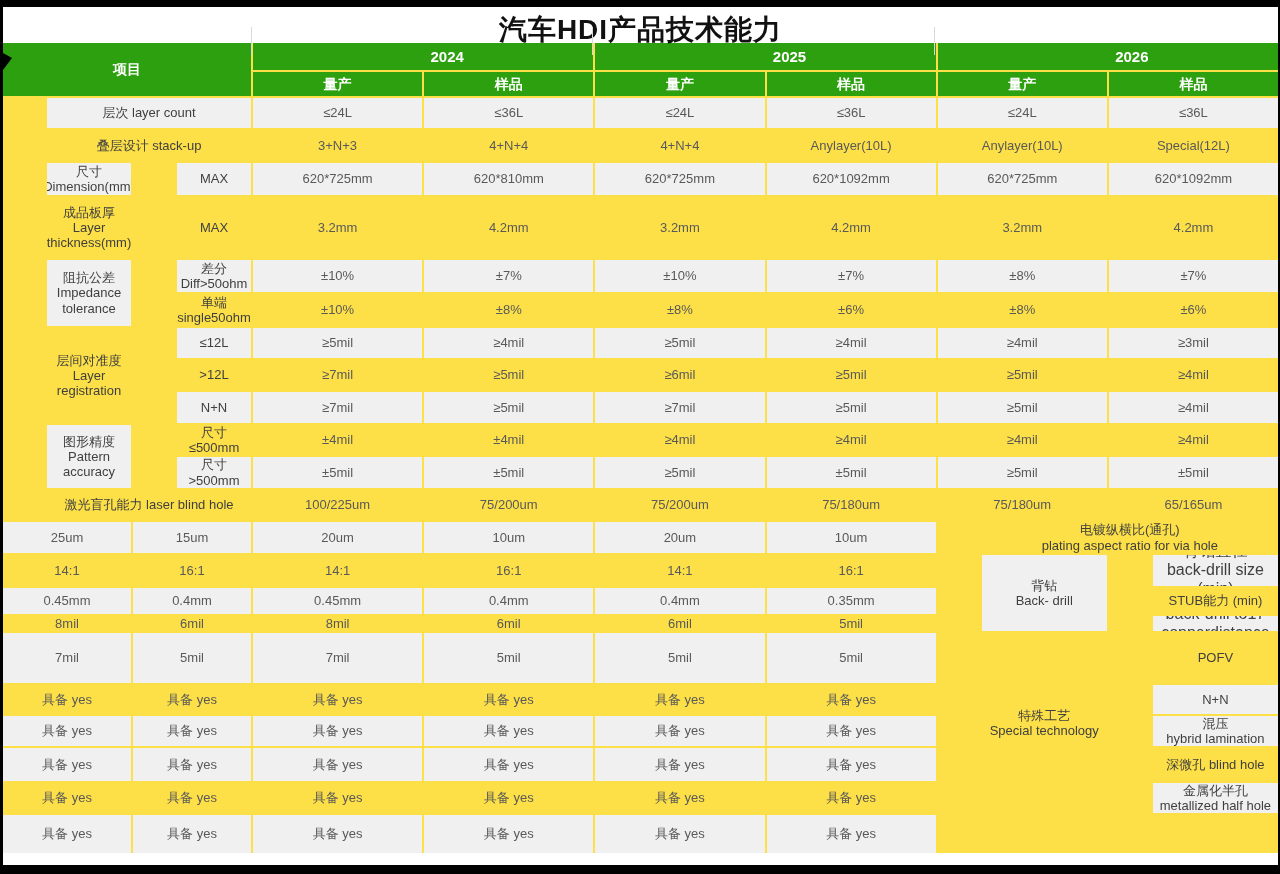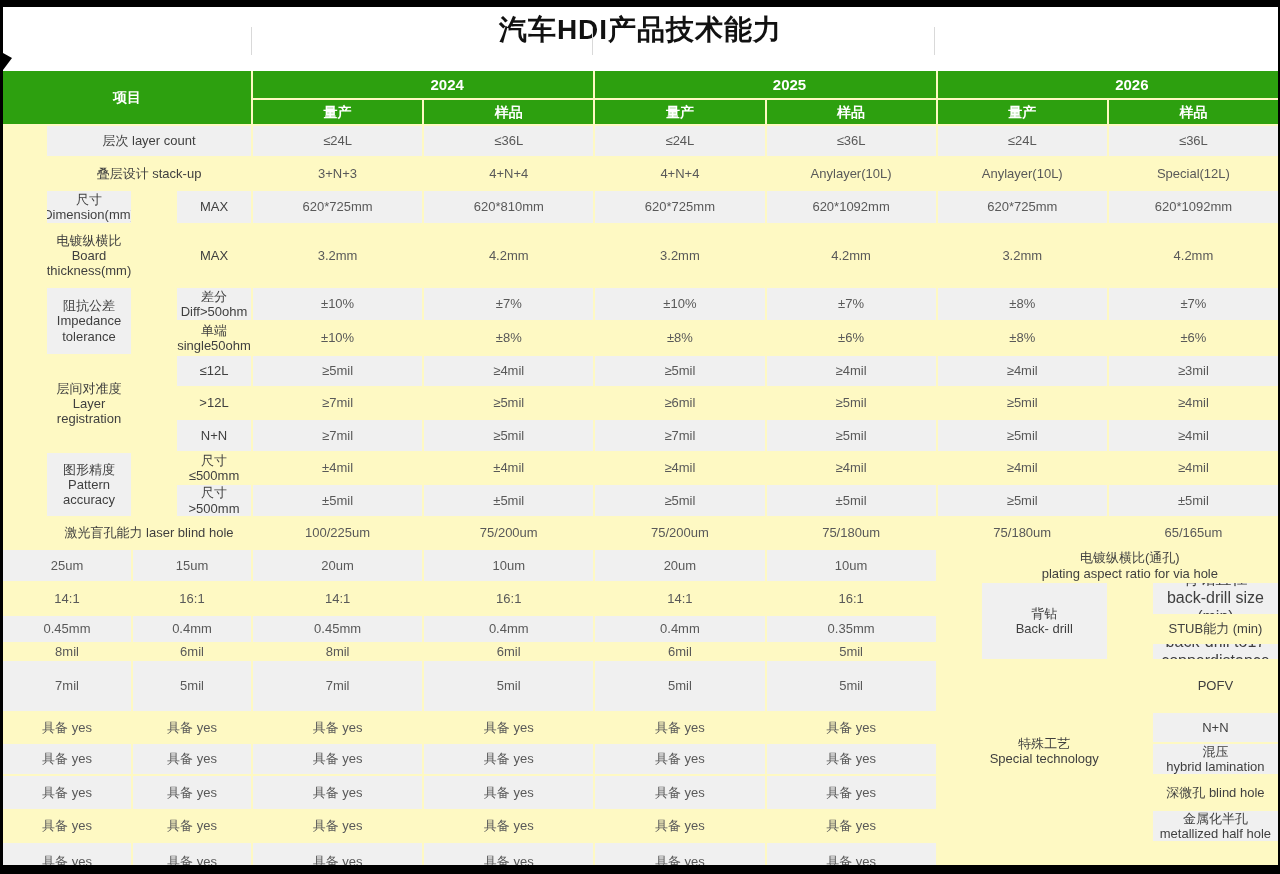--- a/index.html
+++ b/index.html
@@ -1,25 +1,25 @@
 <!DOCTYPE html>
 <html><head>
 <meta charset="utf-8">
 <style>
   html,body{margin:0;padding:0;background:#000;}
   .page{position:relative;width:1280px;height:874px;box-sizing:border-box;background:#fff;
         border-top:7px solid #000;border-bottom:9px solid #000;border-left:3px solid #000;border-right:2px solid #000;
         font-family:"Liberation Sans","DejaVu Sans",sans-serif;overflow:hidden;}
-  .titlebar{position:relative;height:64px;}
+  .titlebar{position:relative;height:36px;}
   .title{text-align:center;line-height:46px;font-size:28px;font-weight:bold;color:#111;letter-spacing:1px;}
   .tdiv{position:absolute;top:20px;width:1px;height:28px;background:#d9d9d9;}
   .tdiv.d1{left:248px}.tdiv.d2{left:589px}.tdiv.d3{left:931px}
   .notch{position:absolute;left:0;top:46px;width:9px;height:17px;background:#000;
          clip-path:polygon(0 0,100% 30%,0 100%);z-index:3;}
-  .grid{display:grid;width:100%;box-sizing:border-box;gap:2px;background:#fef9c3;
+  .grid{display:grid;width:100%;box-sizing:border-box;gap:2px;background:#fde047;
         grid-template-columns:128px 118px repeat(6,1fr);
         grid-template-rows:27px 24px 30px 31px 32px 61px 32px 32px 30px 30px 31px 30px 31px 30px 31px 31px 26px 15px 50px 29px 30px 33px 30px 38px;}
   .cell{display:flex;align-items:center;justify-content:center;text-align:center;
         white-space:pre-line;line-height:1.18;overflow:hidden;}
   .hd{background:#2DA00F;color:#fff;font-weight:bold;font-size:14px;}
   .yr{font-size:15px;padding-left:48px;}
   .cs2{grid-column:span 2}
   .rs2{grid-row:span 2}
   .rs3{grid-row:span 3}
   .rs5{grid-row:span 5}
@@ -71,21 +71,21 @@
 
     <div class="cell lab g">尺寸Dimension(mm)</div>
     <div class="cell lab g">MAX</div>
     <div class="cell val g">620*725mm</div>
     <div class="cell val g">620*810mm</div>
     <div class="cell val g">620*725mm</div>
     <div class="cell val g">620*1092mm</div>
     <div class="cell val g">620*725mm</div>
     <div class="cell val g">620*1092mm</div>
 
-    <div class="cell lab">电镀纵横比 Board
+    <div class="cell lab">成品板厚 Layer
 thickness(mm)</div>
     <div class="cell lab">MAX</div>
     <div class="cell val">3.2mm</div>
     <div class="cell val">4.2mm</div>
     <div class="cell val">3.2mm</div>
     <div class="cell val">4.2mm</div>
     <div class="cell val">3.2mm</div>
     <div class="cell val">4.2mm</div>
 
     <div class="cell lab rs2 g">阻抗公差

